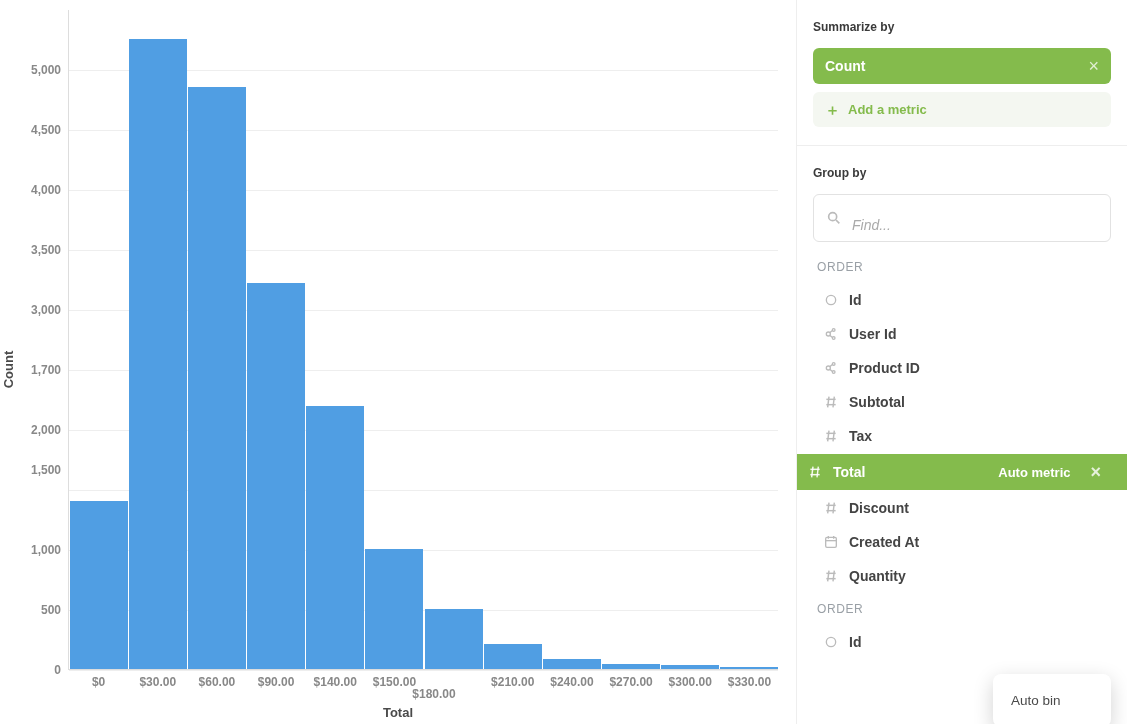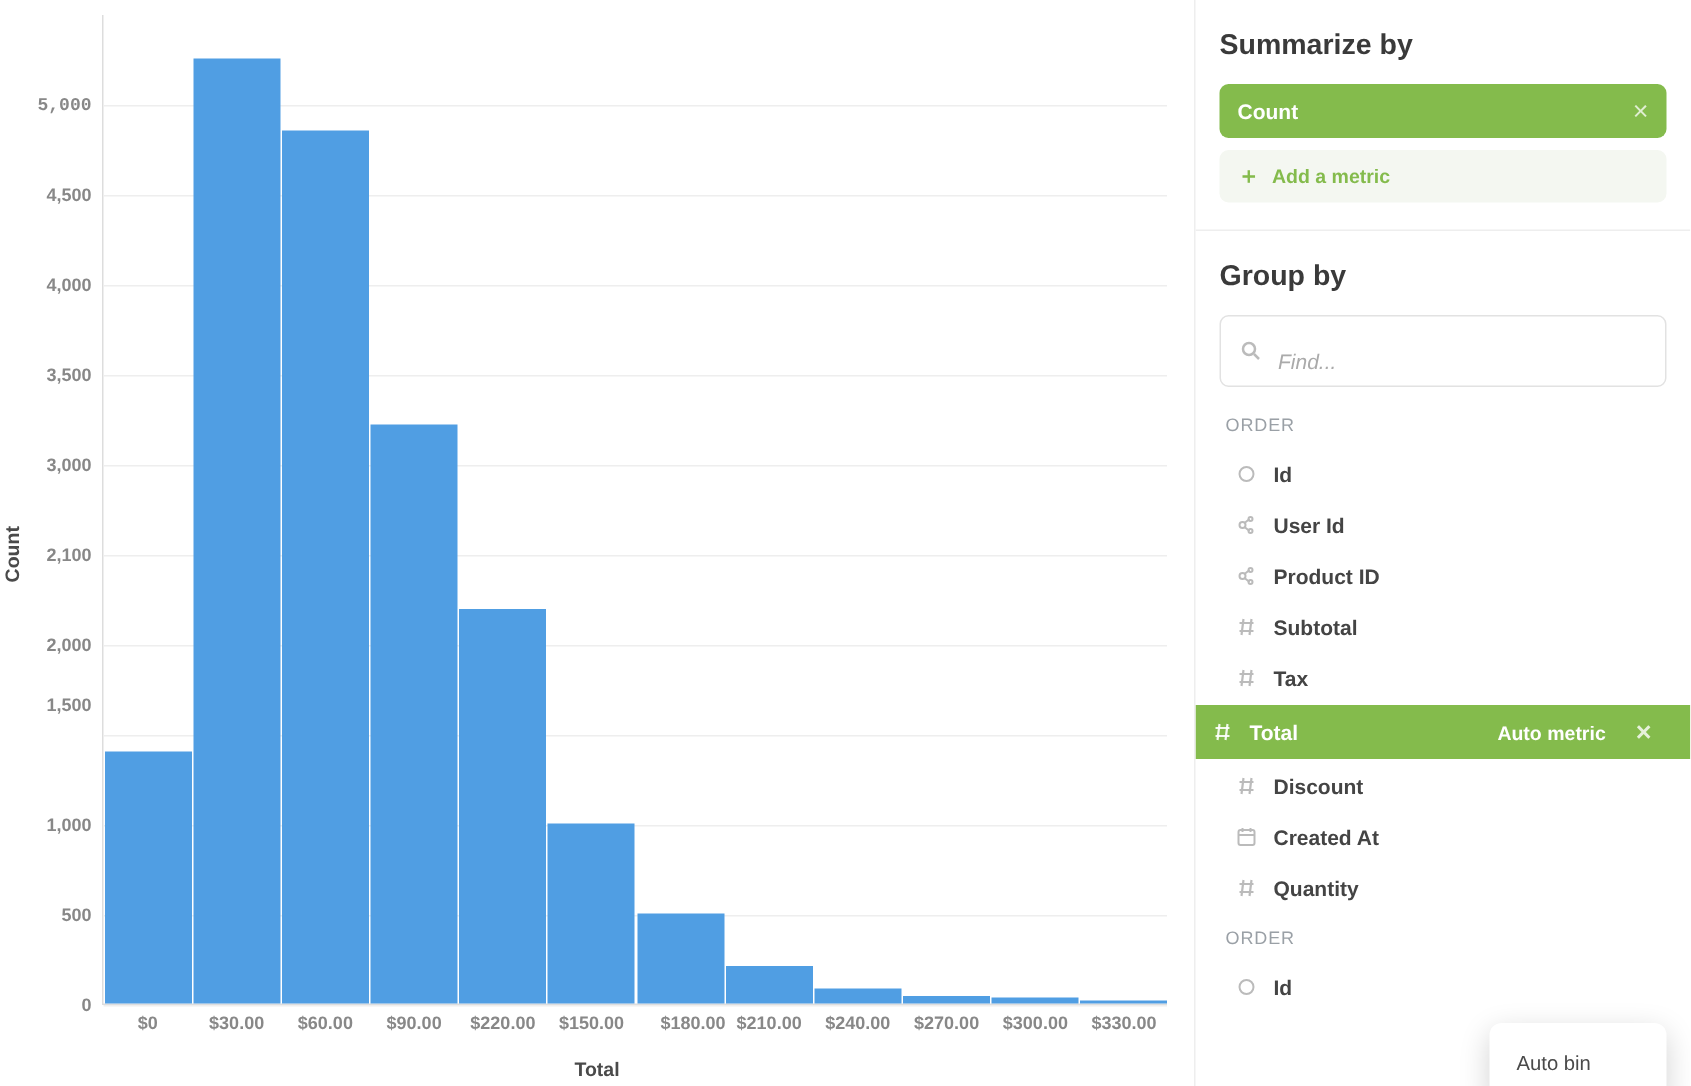--- a/index.html
+++ b/index.html
@@ -81,21 +81,21 @@
     border-left: 1px solid #eee;
     height: 724px;
     overflow: hidden;
     background: #fff;
   }
   .section {
     padding: 20px 16px 18px 16px;
   }
   .section.bordered { border-bottom: 1px solid #eee; }
   .section h2 {
-    font-size: 19px;
+    font-size: 12px;
     font-weight: 800;
     color: #3a3a3a;
     margin-bottom: 14px;
   }
   .pill {
     display: flex;
     align-items: center;
     justify-content: space-between;
     background: #84BB4C;
     color: #fff;
@@ -222,45 +222,45 @@
         <div class="y-tick" style="top: 660px;">0</div>
         <div class="grid-line" style="top: 600px;"></div>
         <div class="y-tick" style="top: 600px;">500</div>
         <div class="grid-line" style="top: 540px;"></div>
         <div class="y-tick" style="top: 540px;">1,000</div>
         <div class="grid-line" style="top: 480px;"></div>
         <div class="y-tick" style="top: 460px;">1,500</div>
         <div class="grid-line" style="top: 420px;"></div>
         <div class="y-tick" style="top: 420px;">2,000</div>
         <div class="grid-line" style="top: 360px;"></div>
-        <div class="y-tick" style="top: 360px;">2,100</div>
+        <div class="y-tick" style="top: 360px;">1,700</div>
         <div class="grid-line" style="top: 300px;"></div>
         <div class="y-tick" style="top: 300px;">3,000</div>
         <div class="grid-line" style="top: 240px;"></div>
         <div class="y-tick" style="top: 240px;">3,500</div>
         <div class="grid-line" style="top: 180px;"></div>
         <div class="y-tick" style="top: 180px;">4,000</div>
         <div class="grid-line" style="top: 120px;"></div>
         <div class="y-tick" style="top: 120px;">4,500</div>
         <div class="grid-line" style="top: 60px;"></div>
-        <div class="y-tick" style="top: 60px; font-family: Liberation Mono, monospace;">5,000</div>
+        <div class="y-tick" style="top: 60px;">5,000</div>
         <div class="bar" style="left: 0.591667px; width: 57.9833px; height: 168px; background: rgb(80, 158, 227);"></div>
         <div class="x-tick" style="left: 29.5833px;">$0</div>
         <div class="bar" style="left: 59.7583px; width: 57.9833px; height: 630px; background: rgb(80, 158, 227);"></div>
         <div class="x-tick" style="left: 88.75px;">$30.00</div>
         <div class="bar" style="left: 118.925px; width: 57.9833px; height: 582px; background: rgb(80, 158, 227);"></div>
         <div class="x-tick" style="left: 147.917px;">$60.00</div>
         <div class="bar" style="left: 178.092px; width: 57.9833px; height: 386.4px; background: rgb(80, 158, 227);"></div>
         <div class="x-tick" style="left: 207.083px;">$90.00</div>
         <div class="bar" style="left: 237.258px; width: 57.9833px; height: 262.8px; background: rgb(80, 158, 227);"></div>
-        <div class="x-tick" style="left: 266.25px;">$220.00</div>
+        <div class="x-tick" style="left: 266.25px;">$140.00</div>
         <div class="bar" style="left: 296.425px; width: 57.9833px; height: 120px; background: rgb(80, 158, 227);"></div>
         <div class="x-tick" style="left: 325.417px;">$150.00</div>
         <div class="bar" style="left: 355.592px; width: 57.9833px; height: 60px; background: rgb(80, 158, 227);"></div>
-        <div class="x-tick" style="left: 393px;">$180.00</div>
+        <div class="x-tick" style="left: 365px; margin-top: 12px;">$180.00</div>
         <div class="bar" style="left: 414.758px; width: 57.9833px; height: 25.2px; background: rgb(80, 158, 227);"></div>
         <div class="x-tick" style="left: 443.75px;">$210.00</div>
         <div class="bar" style="left: 473.925px; width: 57.9833px; height: 9.6px; background: rgb(80, 158, 227);"></div>
         <div class="x-tick" style="left: 502.917px;">$240.00</div>
         <div class="bar" style="left: 533.092px; width: 57.9833px; height: 4.8px; background: rgb(80, 158, 227);"></div>
         <div class="x-tick" style="left: 562.083px;">$270.00</div>
         <div class="bar" style="left: 592.258px; width: 57.9833px; height: 3.6px; background: rgb(80, 158, 227);"></div>
         <div class="x-tick" style="left: 621.25px;">$300.00</div>
         <div class="bar" style="left: 651.425px; width: 57.9833px; height: 2.4px; background: rgb(80, 158, 227);"></div>
         <div class="x-tick" style="left: 680.417px;">$330.00</div>

